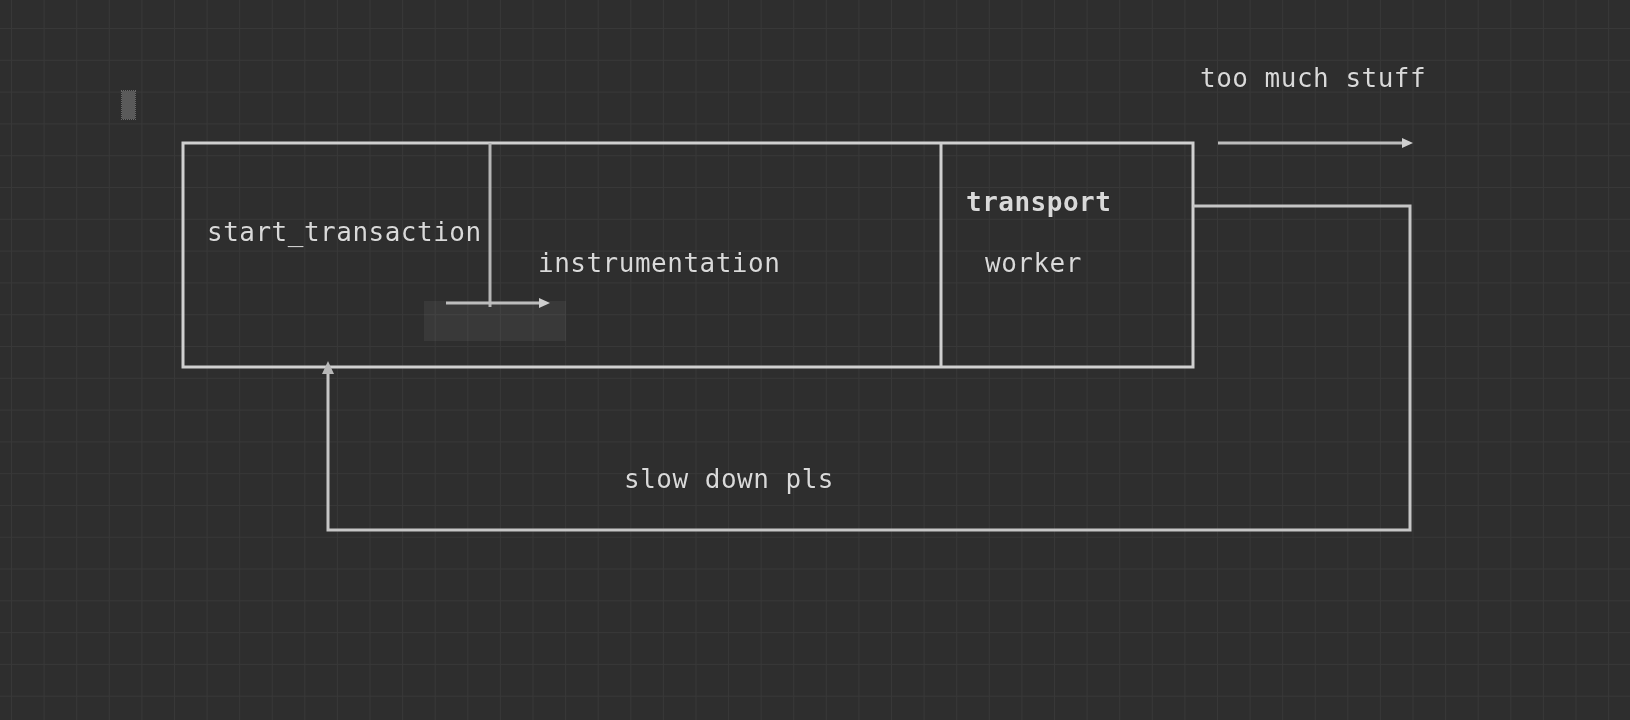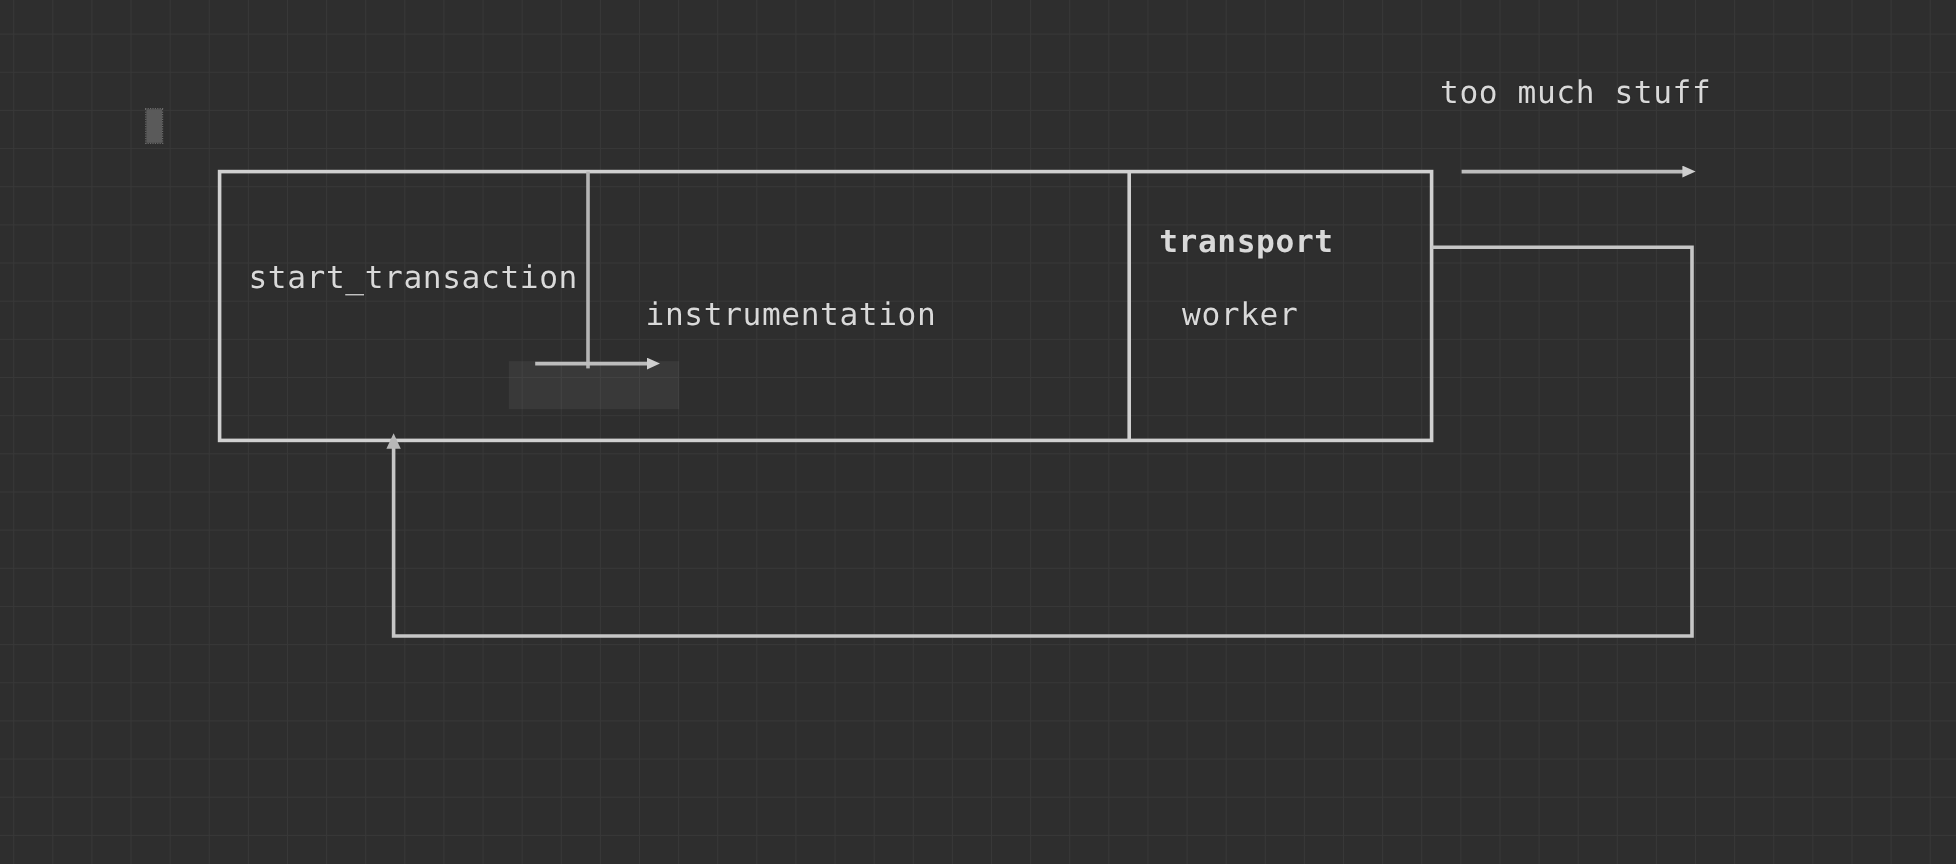--- a/index.html
+++ b/index.html
@@ -99,14 +99,15 @@
   <div class="lbl" style="left:207px; top:217px;">start_transaction</div>
 
 
   <div class="lbl" style="left:966px; top:187px;font-weight:bold;">transport</div>
 
   <div class="lbl" style="left:966px; top:248px;margin-left:19px;">worker</div>
 
   <div class="lbl" style="left:1200px; top:63px;">too much stuff</div>
 
 
+  <div class="lbl" style="left:624px; top:464px;">slow down pls</div>
 
 </div>
 
 </body></html>

